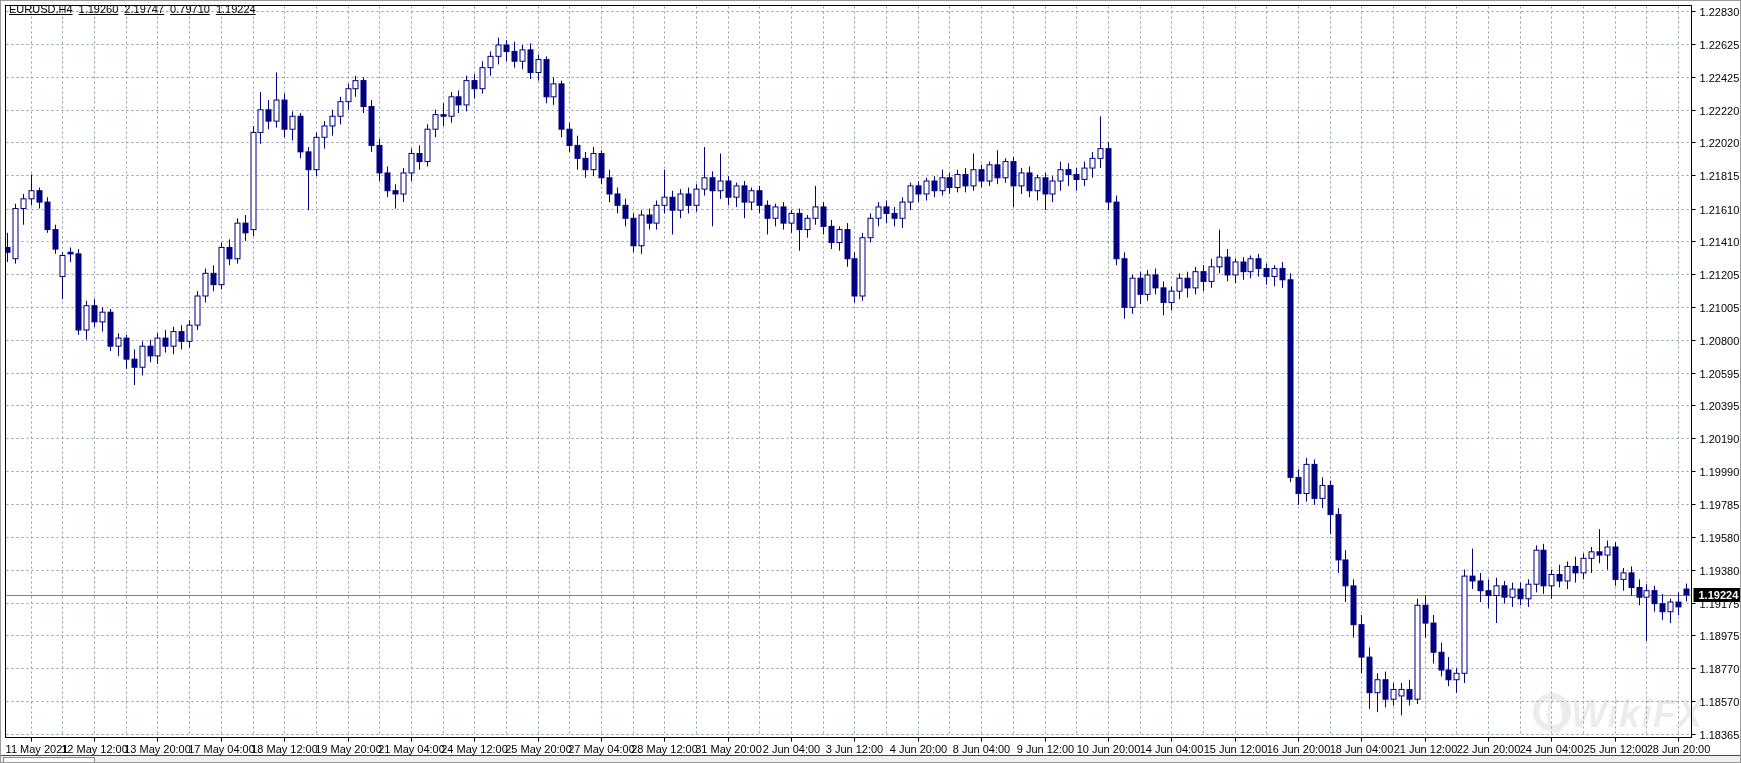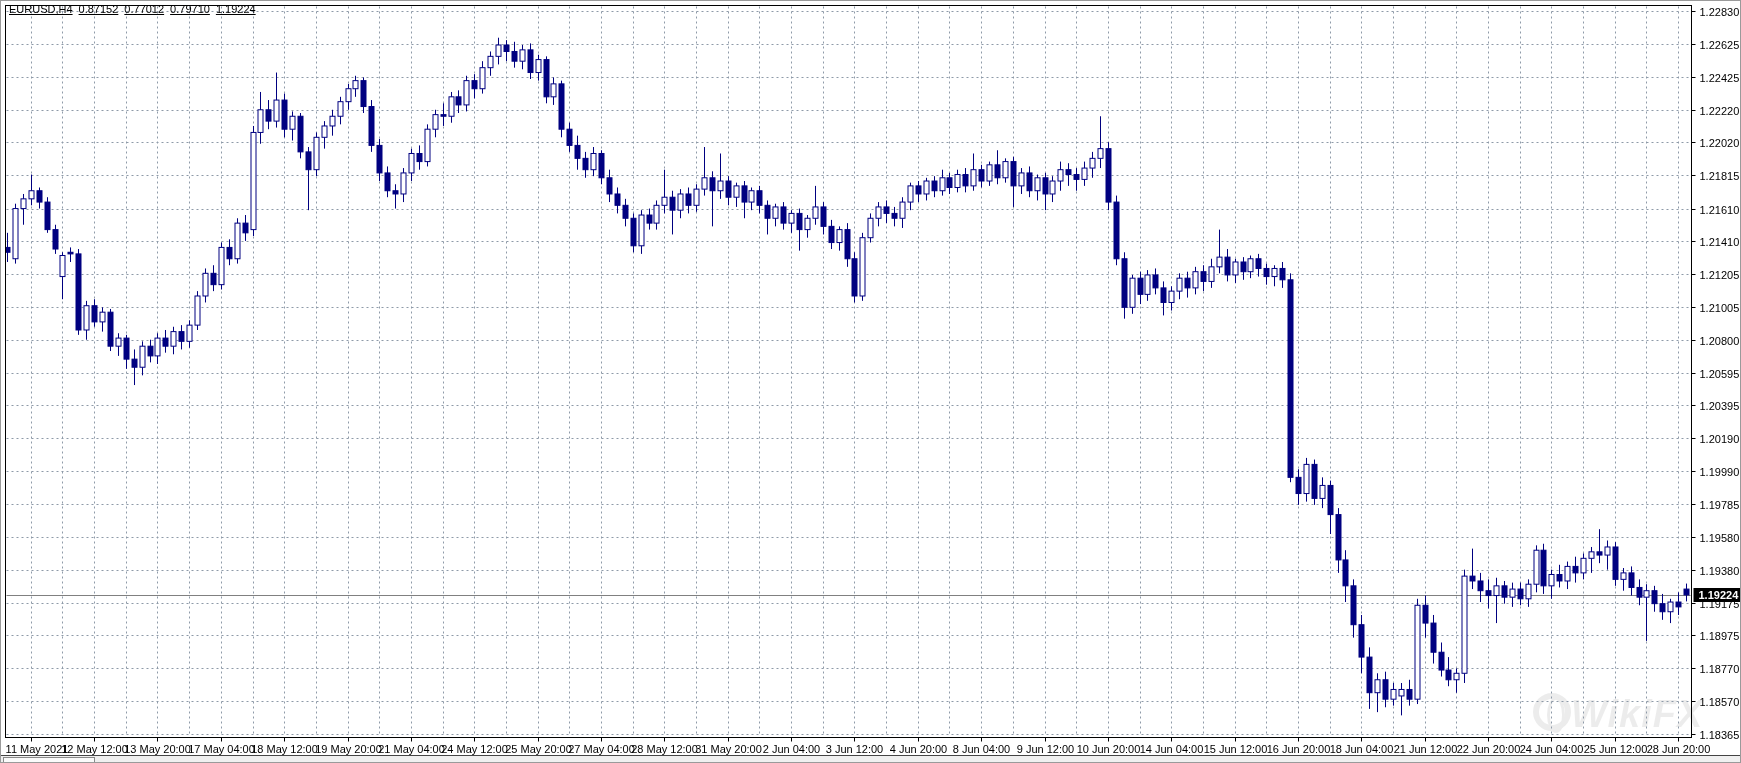--- a/index.html
+++ b/index.html
@@ -661,18 +661,18 @@
         <text x="1614.5" y="751.5">25 Jun 12:00</text>
         <line x1="1677.5" y1="736.5" x2="1677.5" y2="740.5" stroke="#000000" stroke-width="1"></line>
         <text x="1677.5" y="751.5">28 Jun 20:00</text>
       </g>
       <g>
         <rect x="1692.5" y="587" width="48.5" height="14" fill="#000000"></rect>
         <text x="1697.5" y="598" fill="#ffffff" font-size="11" font-family="Liberation Sans, sans-serif" font-weight="bold">1.19224</text>
       </g>
     </svg>
 
-  <div class="chart-title"><span>EURUSD,H4</span><span>0.87152</span><span>0.77012</span><span>0.79710</span><span>1.19224</span></div>
+  <div class="chart-title"><span>EURUSD,H4</span><span>1.19260</span><span>2.19747</span><span>0.79710</span><span>1.19224</span></div>
 
   <div class="bottom-strip"></div>
   <div class="h-scroll-thumb"></div>
 
 </div>
 
 </body></html>

